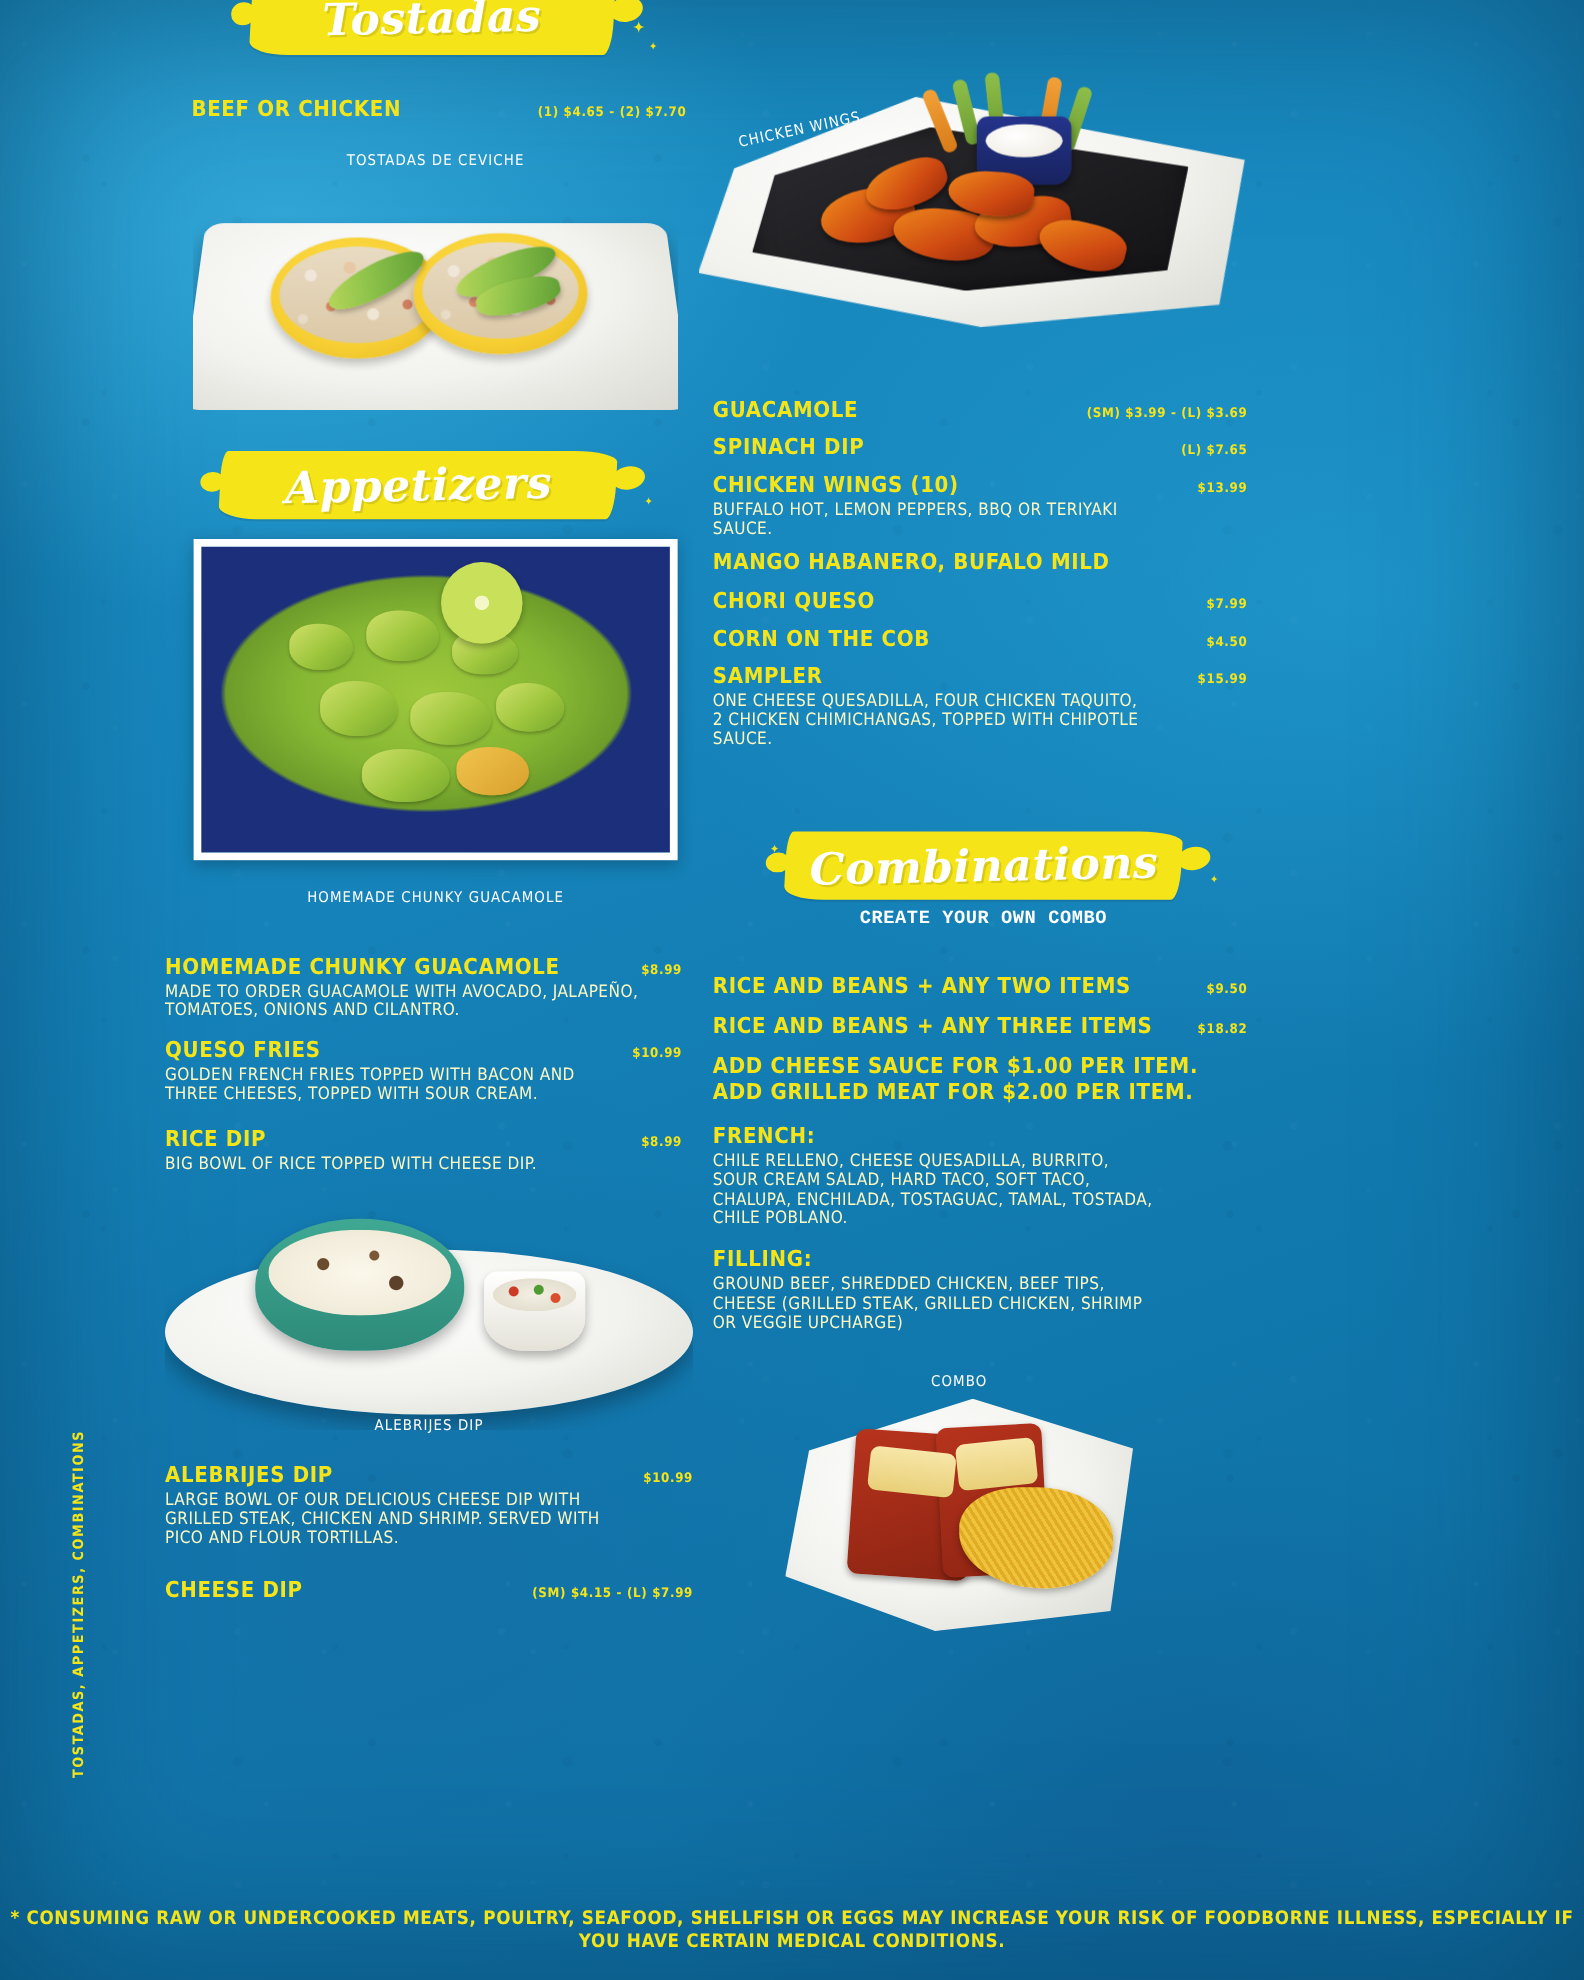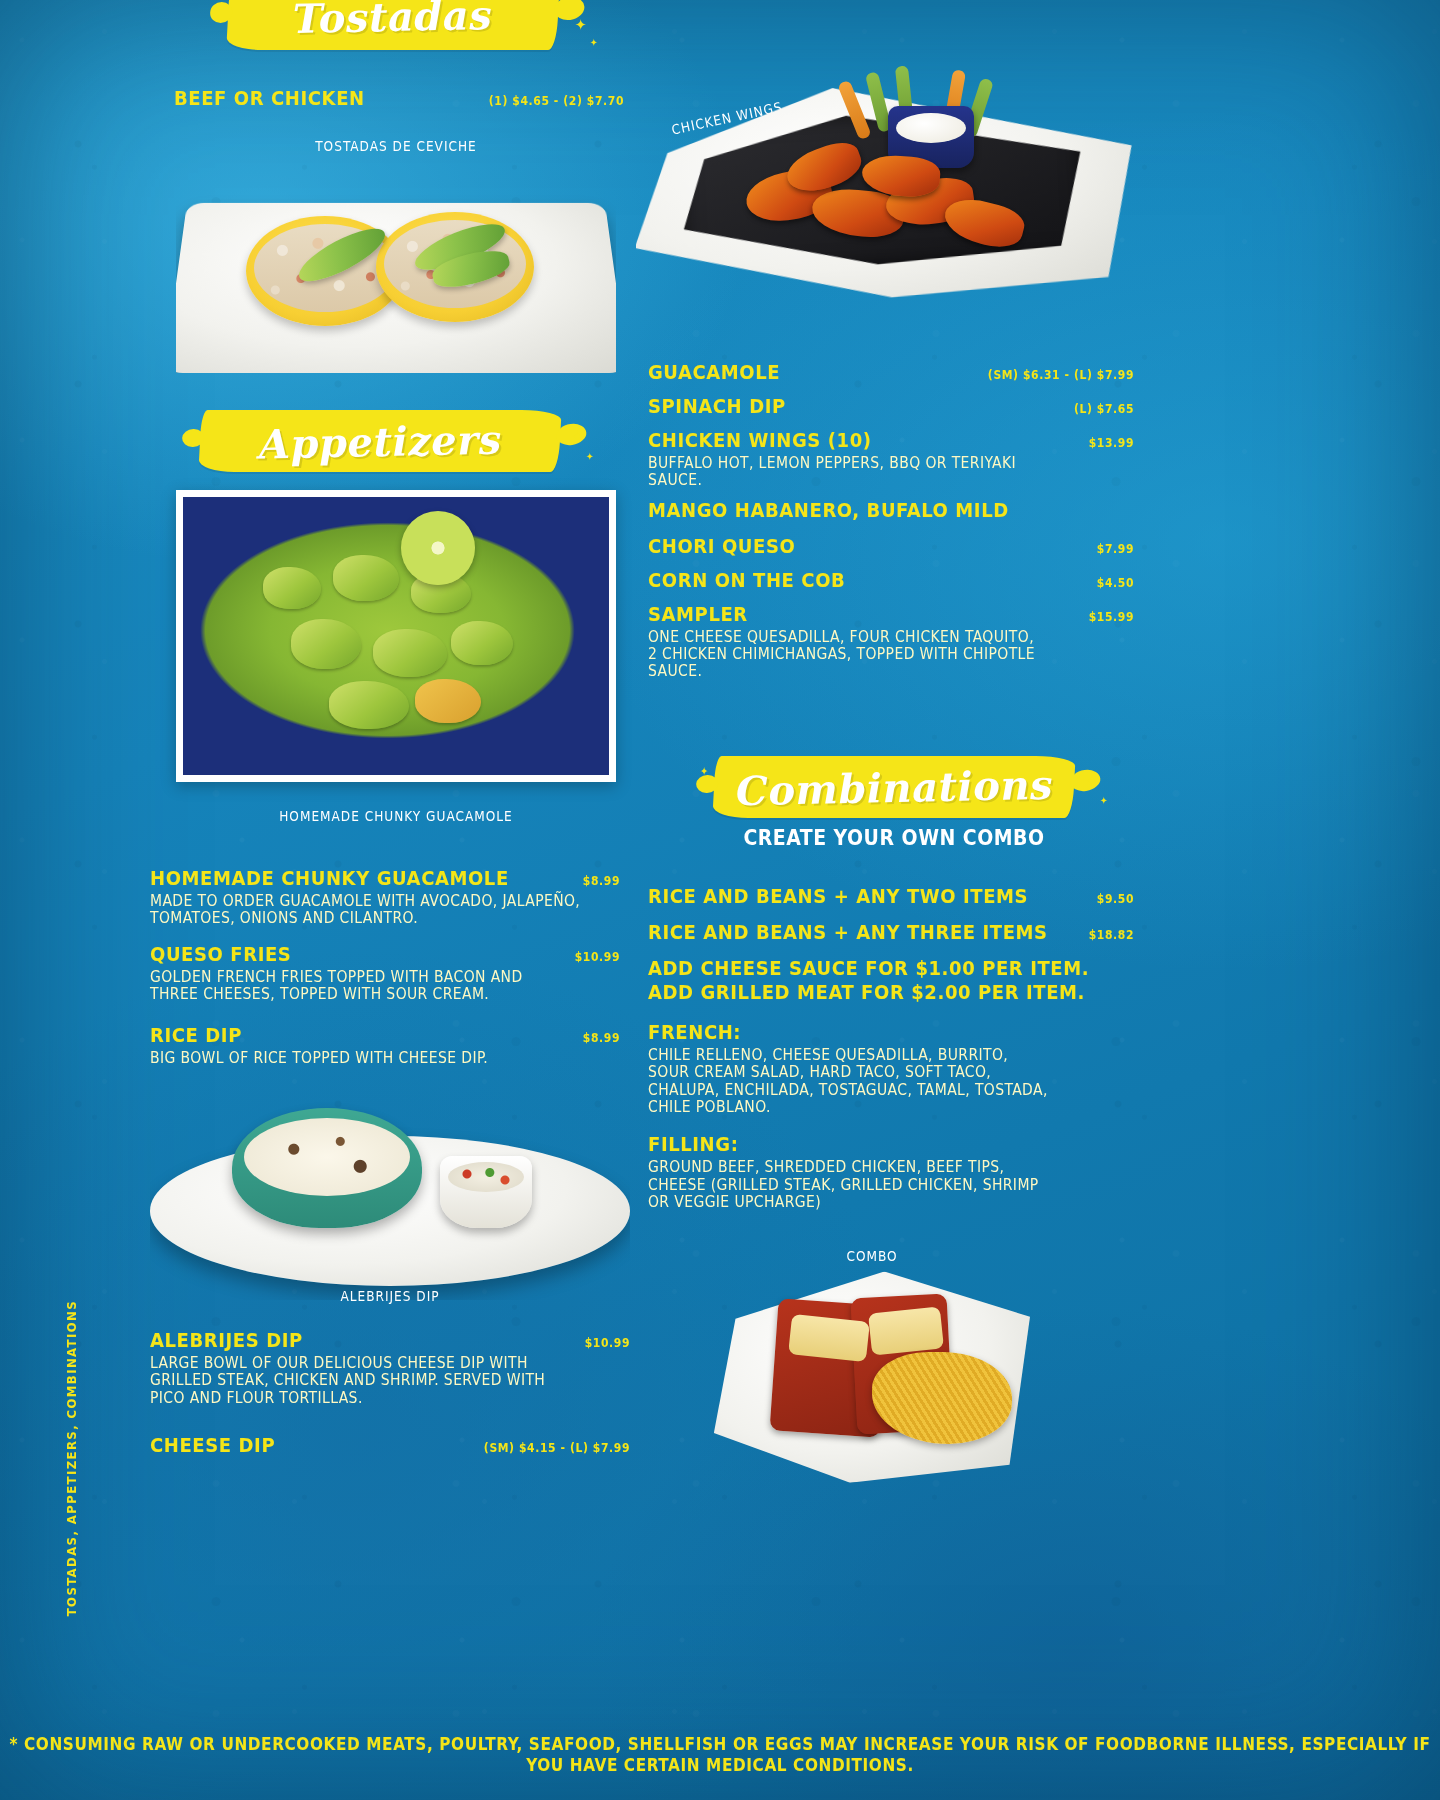--- a/index.html
+++ b/index.html
@@ -403,21 +403,21 @@
     <div class="wing" style="left:308px; top:140px; width:80px; height:42px; transform:rotate(14deg);"></div>
     <div class="wing" style="left:150px; top:86px; width:76px; height:40px; transform:rotate(-20deg);"></div>
     <div class="wing" style="left:226px; top:94px; width:78px; height:40px; transform:rotate(4deg);"></div>
   </div>
 
   <div style="position:absolute; left:648px; top:360px; width:486px;">
 
     <div style="margin-bottom:10px;">
       <div class="row">
         <span class="yellow item-name">GUACAMOLE</span>
-        <span class="yellow item-price">(SM) $6.31 - (L) $7.99</span>
+        <span class="yellow item-price">(SM) $3.99 - (L) $3.69</span>
       </div>
     </div>
 
     <div style="margin-bottom:10px;">
       <div class="row">
         <span class="yellow item-name">SPINACH DIP</span>
         <span class="yellow item-price">(L) $7.65</span>
       </div>
     </div>
 
@@ -534,21 +534,21 @@
   </div>
 
   <div class="banner" id="banner-combinations" style="left:714px; top:756px; width:360px; height:62px;">
     <div class="brush"></div>
     <div class="txt">Combinations</div>
   </div>
   <div class="spark" style="left:1086px; top:774px;">✦</div>
   <div class="spark" style="left:1100px; top:796px; font-size:10px;">✦</div>
   <div class="spark" style="left:700px; top:766px; font-size:11px;">✦</div>
 
-  <div class="white" style="position:absolute; left:714px; top:826px; width:360px; text-align:center; font-size:21px; font-weight:bold;">CREATE YOUR OWN COMBO</div>
+  <div class="white" style="position:absolute; left:714px; top:826px; width:360px; text-align:center; font-size:17px; font-weight:bold;font-family:Liberation Mono, monospace;">CREATE YOUR OWN COMBO</div>
 
   <div style="position:absolute; left:648px; top:884px; width:486px;">
     <div style="margin-bottom:12px;">
       <div class="row">
         <span class="yellow item-name">RICE AND BEANS + ANY TWO ITEMS</span>
         <span class="yellow item-price">$9.50</span>
       </div>
     </div>
     <div style="margin-bottom:12px;">
       <div class="row">

